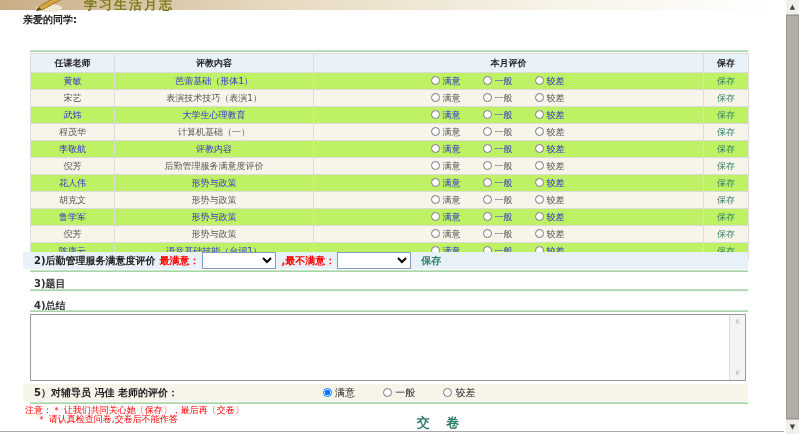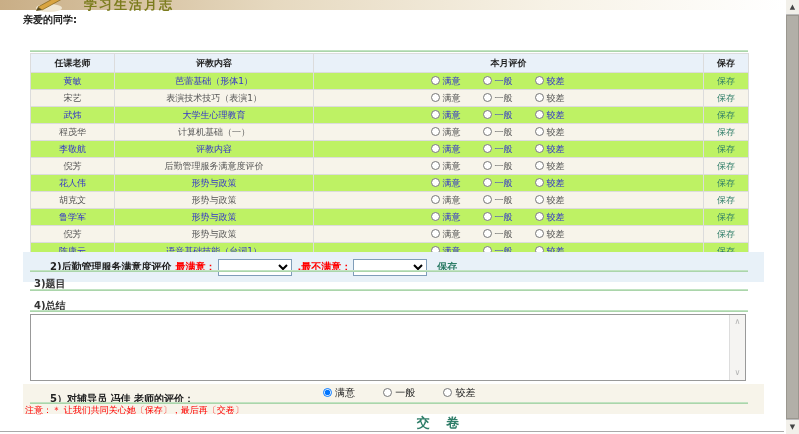--- a/index.html
+++ b/index.html
@@ -22,21 +22,21 @@
   table.eval thead th{background:#e9f1f9;height:18px;font-weight:bold;color:#222;text-align:center;}
   table.eval td{height:16px;text-align:center;vertical-align:middle;}
   tr.norm{background:#bef264;} tr.alt{background:#f7f4ea;}
   tr.norm .c-teacher,tr.norm .c-course,tr.norm .rlab{color:#3333cc;}
   tr.alt .c-teacher,tr.alt .c-course,tr.alt .rlab{color:#555555;}
   td.c-rating{text-align:left;padding-left:138px;}
   label.rgroup{display:inline-block;margin-right:22px;cursor:pointer;}
   label.rgroup input{width:9px;height:9px;margin:0 3px 0 0;vertical-align:-1px;}
   .savelink{color:#2e7d68;text-decoration:none;cursor:pointer;}
   th.h-save{color:#222;}
-  .band{position:absolute;left:23px;width:725px;height:30px;display:flex;align-items:center;padding-left:16px;}
+  .band{position:absolute;left:23px;width:725px;height:17px;display:flex;align-items:center;}
   .band2{top:252px;background:#e8f1f8;}
   .band5{top:384px;background:#f7f4ea;}
   .band .bh{font-weight:bold;margin-left:11px;white-space:nowrap;}
   .redlab{color:#ff0000;font-weight:bold;white-space:nowrap;margin-left:4px;}
   .band select{width:74px;height:17px;font-size:9px;margin:0 2px;border:1px solid #7f9db9;background:#fff;}
   .band .savelink{margin-left:8px;font-weight:bold;}
   .textbox{position:absolute;left:30px;top:314px;width:716px;height:67px;border:1px solid #999;
            background:#fff;box-sizing:border-box;}
   .tb-scroll{position:absolute;right:0;top:0;width:15px;height:100%;background:#f5f4f2;
              border-left:1px solid #ddd;}
@@ -191,20 +191,21 @@
     <span class="bh">5）对辅导员  冯佳  老师的评价：</span>
     <span class="opts5">
       <label><input type="radio" name="s5" checked="" style=""><span>满意</span></label>
       <label><input type="radio" name="s5" style=""><span>一般</span></label>
       <label><input type="radio" name="s5" style=""><span>较差</span></label>
     </span>
   </div>
   <div class="rule" style="top:402px;"></div>
 
   <div class="note note1">注意：＊ 让我们共同关心她〔保存〕，最后再〔交卷〕</div>
+  <div class="note note2">＊ 请认真检查问卷,交卷后不能作答</div>
 
   <div class="submitwrap"><a>交 卷</a></div>
   <div class="bottomline"></div>
 
   <div class="scrollbar">
     <div class="sb-btn sb-up">▲</div>
     <div class="sb-thumb"></div>
     <div class="sb-btn sb-dn">▼</div>
   </div>
 

